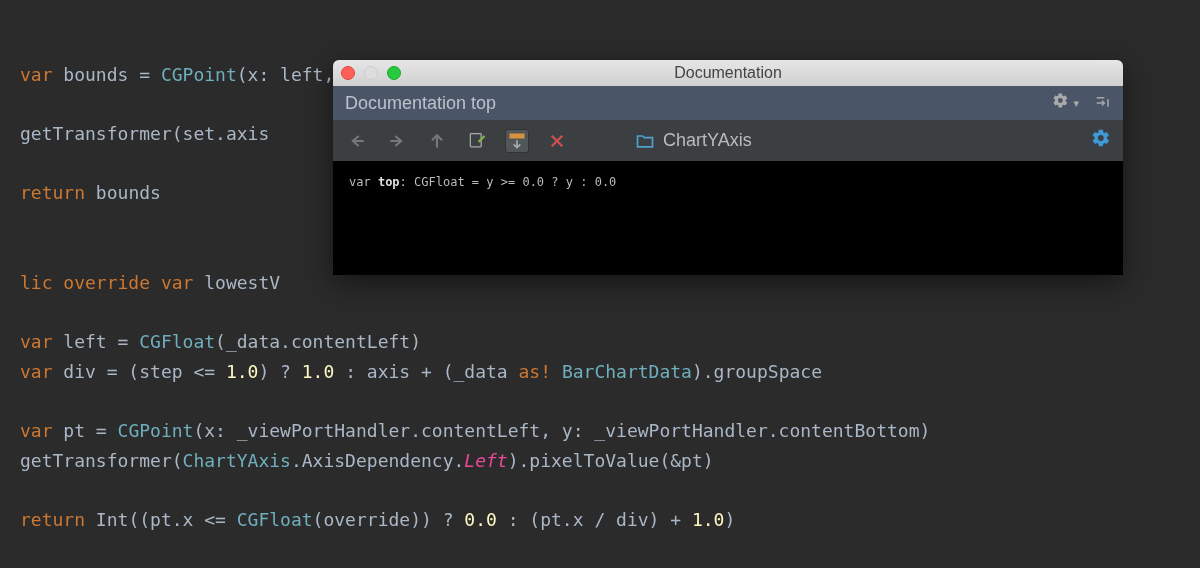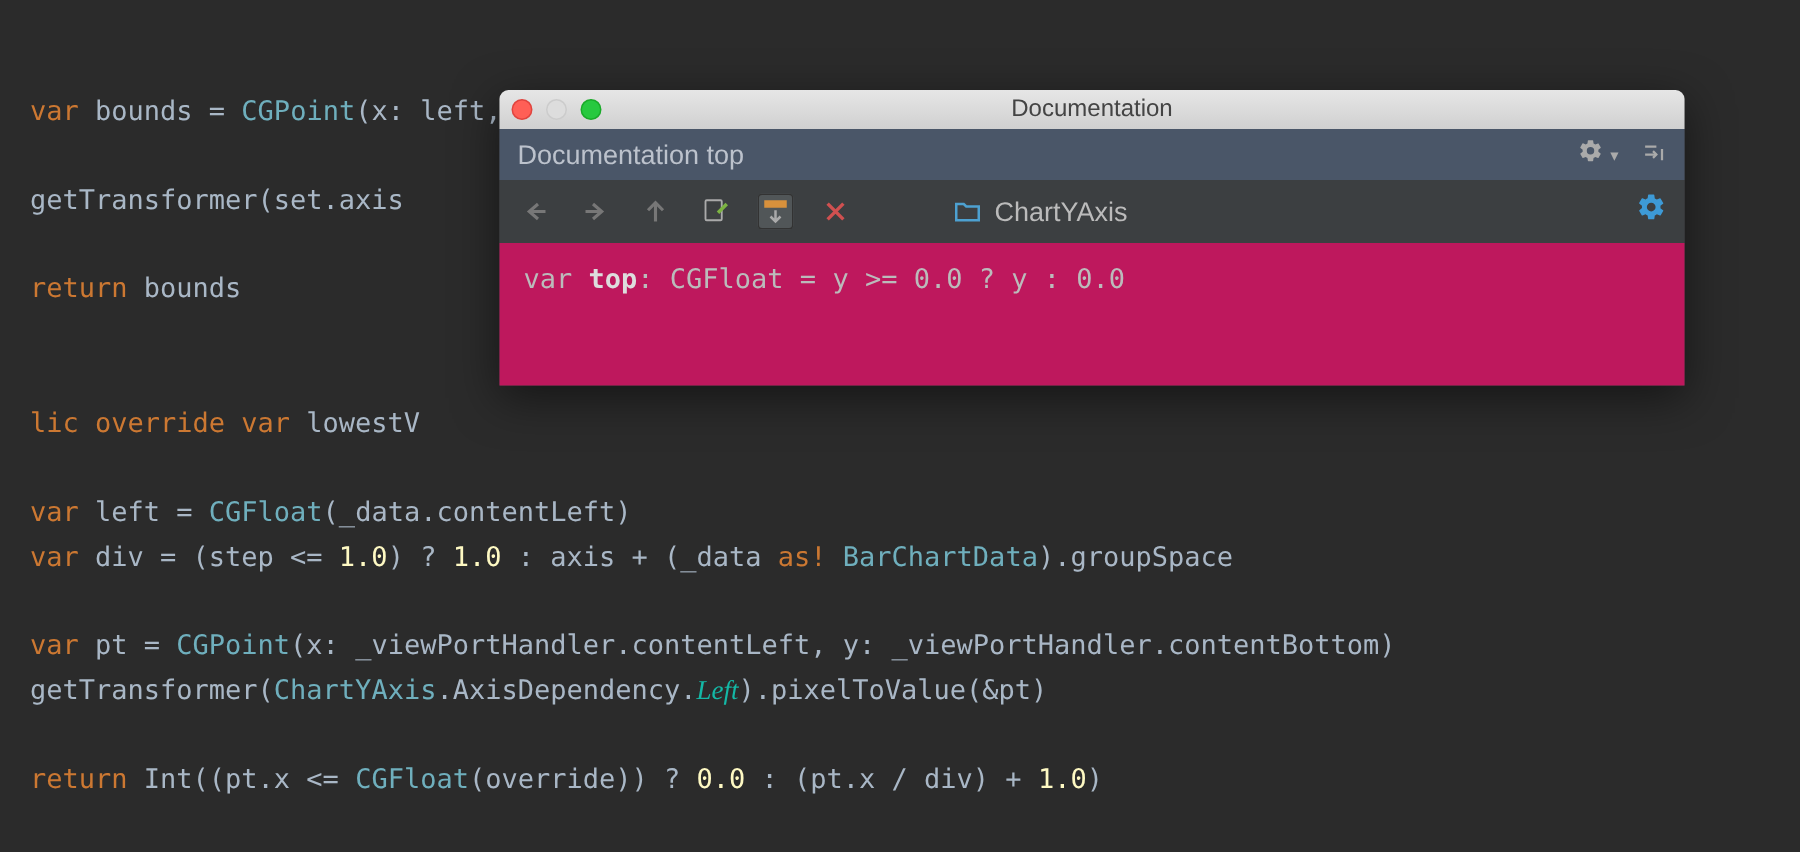--- a/index.html
+++ b/index.html
@@ -15,21 +15,21 @@
   }
   .editor {
     padding: 30px 20px;
     color: #a9b7c6;
     line-height: 1.65;
     white-space: pre;
   }
   .kw { color: #cc7832; }
   .type { color: #6fafbd; }
   .num { color: #fef9c3; }
-  .ital { font-style: italic; color: #14b8a6; font-family: Liberation Serif, serif; }
+  .ital { font-style: italic; color: #ec4899; }
   .hl { background: #3a4a2a; color: #a9b7c6; padding: 0 2px; }
   
   .doc-window {
     position: absolute;
     top: 60px;
     left: 333px;
     width: 790px;
     background: #404244;
     border-radius: 6px 6px 0 0;
     box-shadow: 0 8px 30px rgba(0,0,0,0.5);
@@ -116,24 +116,24 @@
   }
   .folder-icon {
     display:inline-flex;
   }
   .tb-right {
     margin-left: auto;
     color: #3d9ad6;
     font-size: 20px;
   }
   .doc-content {
-    background: #be185d;
-    padding: 14px 16px 60px 16px;
+    background: #000000;
+    padding: 14px 16px 86px 16px;
     font-family: 'Menlo', 'Monaco', monospace;
-    font-size: 18px;
+    font-size: 12px;
     color: #bbb;
   }
   .doc-kw { color: #bbb; }
   .doc-bold { font-weight: bold; color: #ddd; }
 </style>
 </head>
 <body>
 
 <div class="editor">
 <span><span class="kw">var</span><span> </span><span>bounds</span><span> = </span><span class="type">CGPoint</span><span>(x: left, y: </span><span class="hl">top</span><span>, width: right - left, height: bottom - </span><span class="hl">top</span><span>)</span></span>

